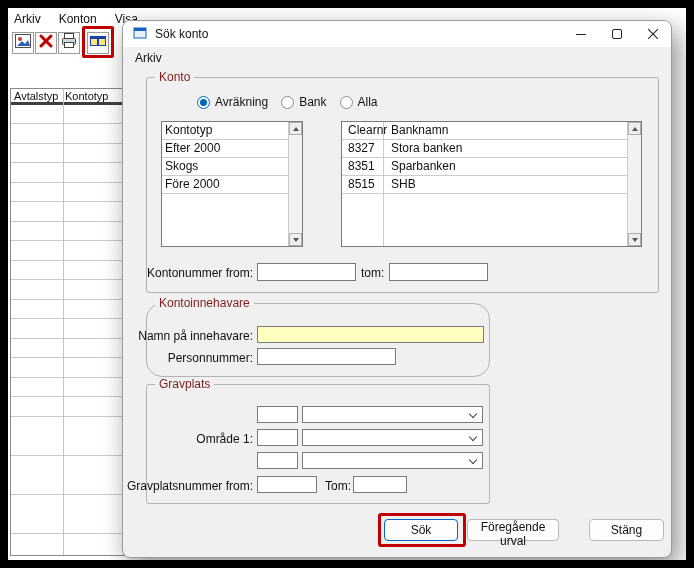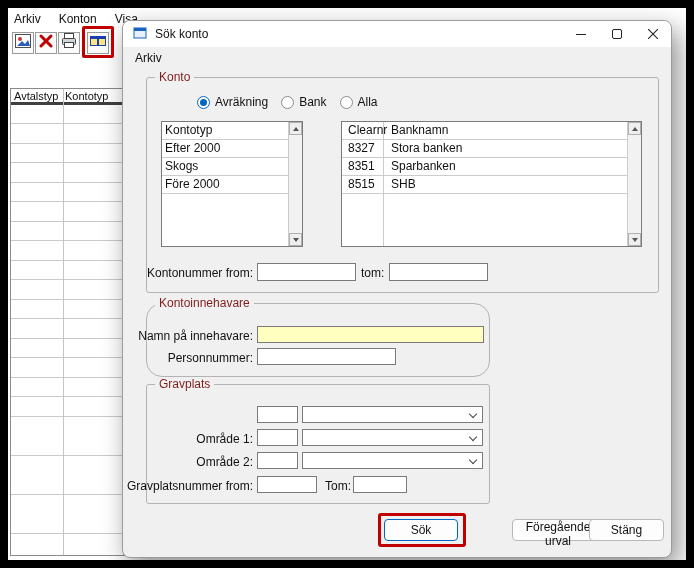--- a/index.html
+++ b/index.html
@@ -78,21 +78,21 @@
   .tfield { position:absolute; background:#fff; border:1px solid #7a7a7a; font:12px "Liberation Sans",sans-serif;
           padding:0 2px; }
   .tfield.yellow { background:#ffffc0; }
   .combo { position:absolute; background:#fff; border:1px solid #7a7a7a; }
   .combo .chev { position:absolute; right:6px; top:4px; width:6px; height:6px;
           border-right:1.5px solid #444; border-bottom:1.5px solid #444; transform:rotate(45deg); }
 
   .btn { position:absolute; top:498px; height:22px; background:#fdfdfd; border:1px solid #b8b8b8;
           border-radius:4px; font:12px "Liberation Sans",sans-serif; color:#111; }
   #btn-sok { left:261px; width:74px; border-color:#0067c0; }
-  #btn-foregaende { left:344px; width:92px;margin-left:45px; }
+  #btn-foregaende { left:344px; width:92px; }
   #btn-stang { left:466px; width:75px; }
   .sok-annotation { position:absolute; left:255px; top:492px; width:88px; height:34px;
           border:3px solid #c00000; border-radius:3px; pointer-events:none; z-index:20; }
 </style>
 </head>
 <body>
 
 <div class="screen">
   <div class="app">
 
@@ -259,21 +259,20 @@
     <div class="combo" style="left:179px;top:385px;width:181px;height:17px;">
       <span></span>
       <span class="chev"></span>
     </div>
     <span class="field-label ra" style="left:0;width:130px;top:411px;">Område 1:</span>
     <input class="tfield" style="left: 134px; top: 408px; width: 41px; height: 17px;" value="">
     <div class="combo" style="left:179px;top:408px;width:181px;height:17px;">
       <span></span>
       <span class="chev"></span>
     </div>
-    <span class="field-label ra" style="left:0;width:130px;top:434px;">Område 2:</span>
     <input class="tfield" style="left: 134px; top: 431px; width: 41px; height: 17px;" value="">
     <div class="combo" style="left:179px;top:431px;width:181px;height:17px;">
       <span></span>
       <span class="chev"></span>
     </div>
     <span class="field-label ra" style="left:0;width:130px;top:458px;">Gravplatsnummer from:</span>
     <input class="tfield" style="left: 134px; top: 455px; width: 60px; height: 17px;" value="">
     <span class="field-label" style="left:202px;top:458px;">Tom:</span>
     <input class="tfield" style="left: 230px; top: 455px; width: 54px; height: 17px;" value="">
 

